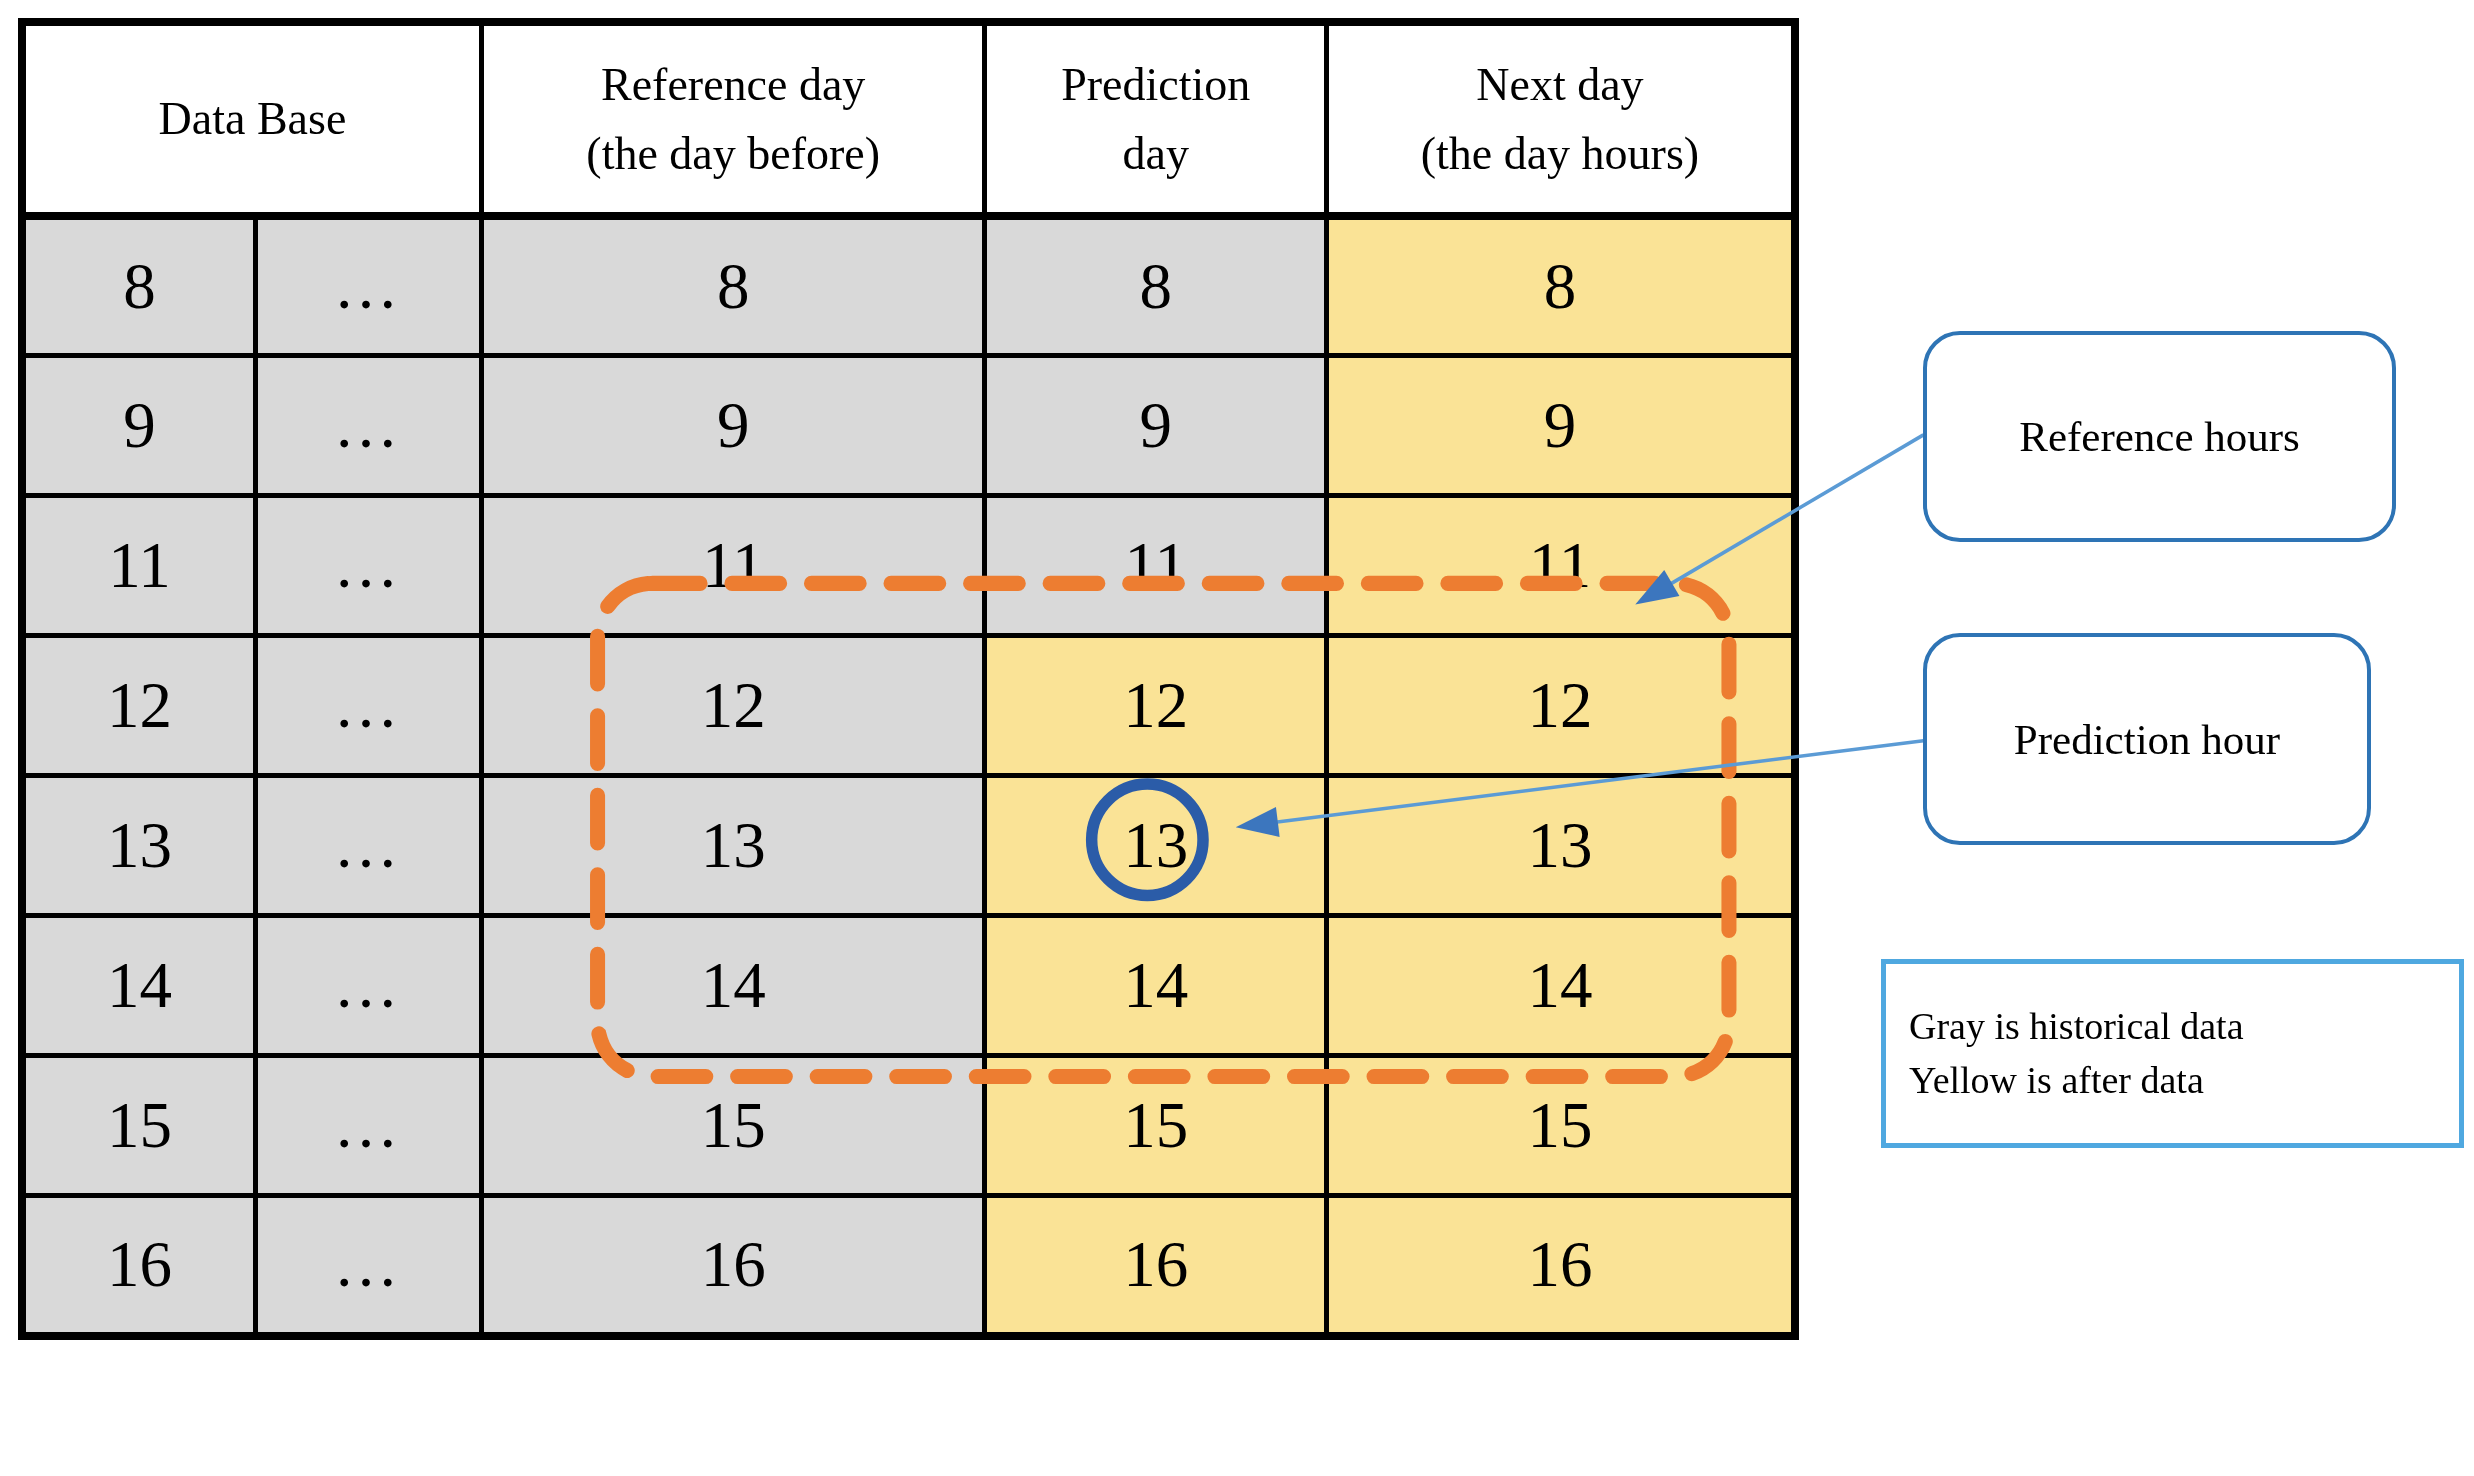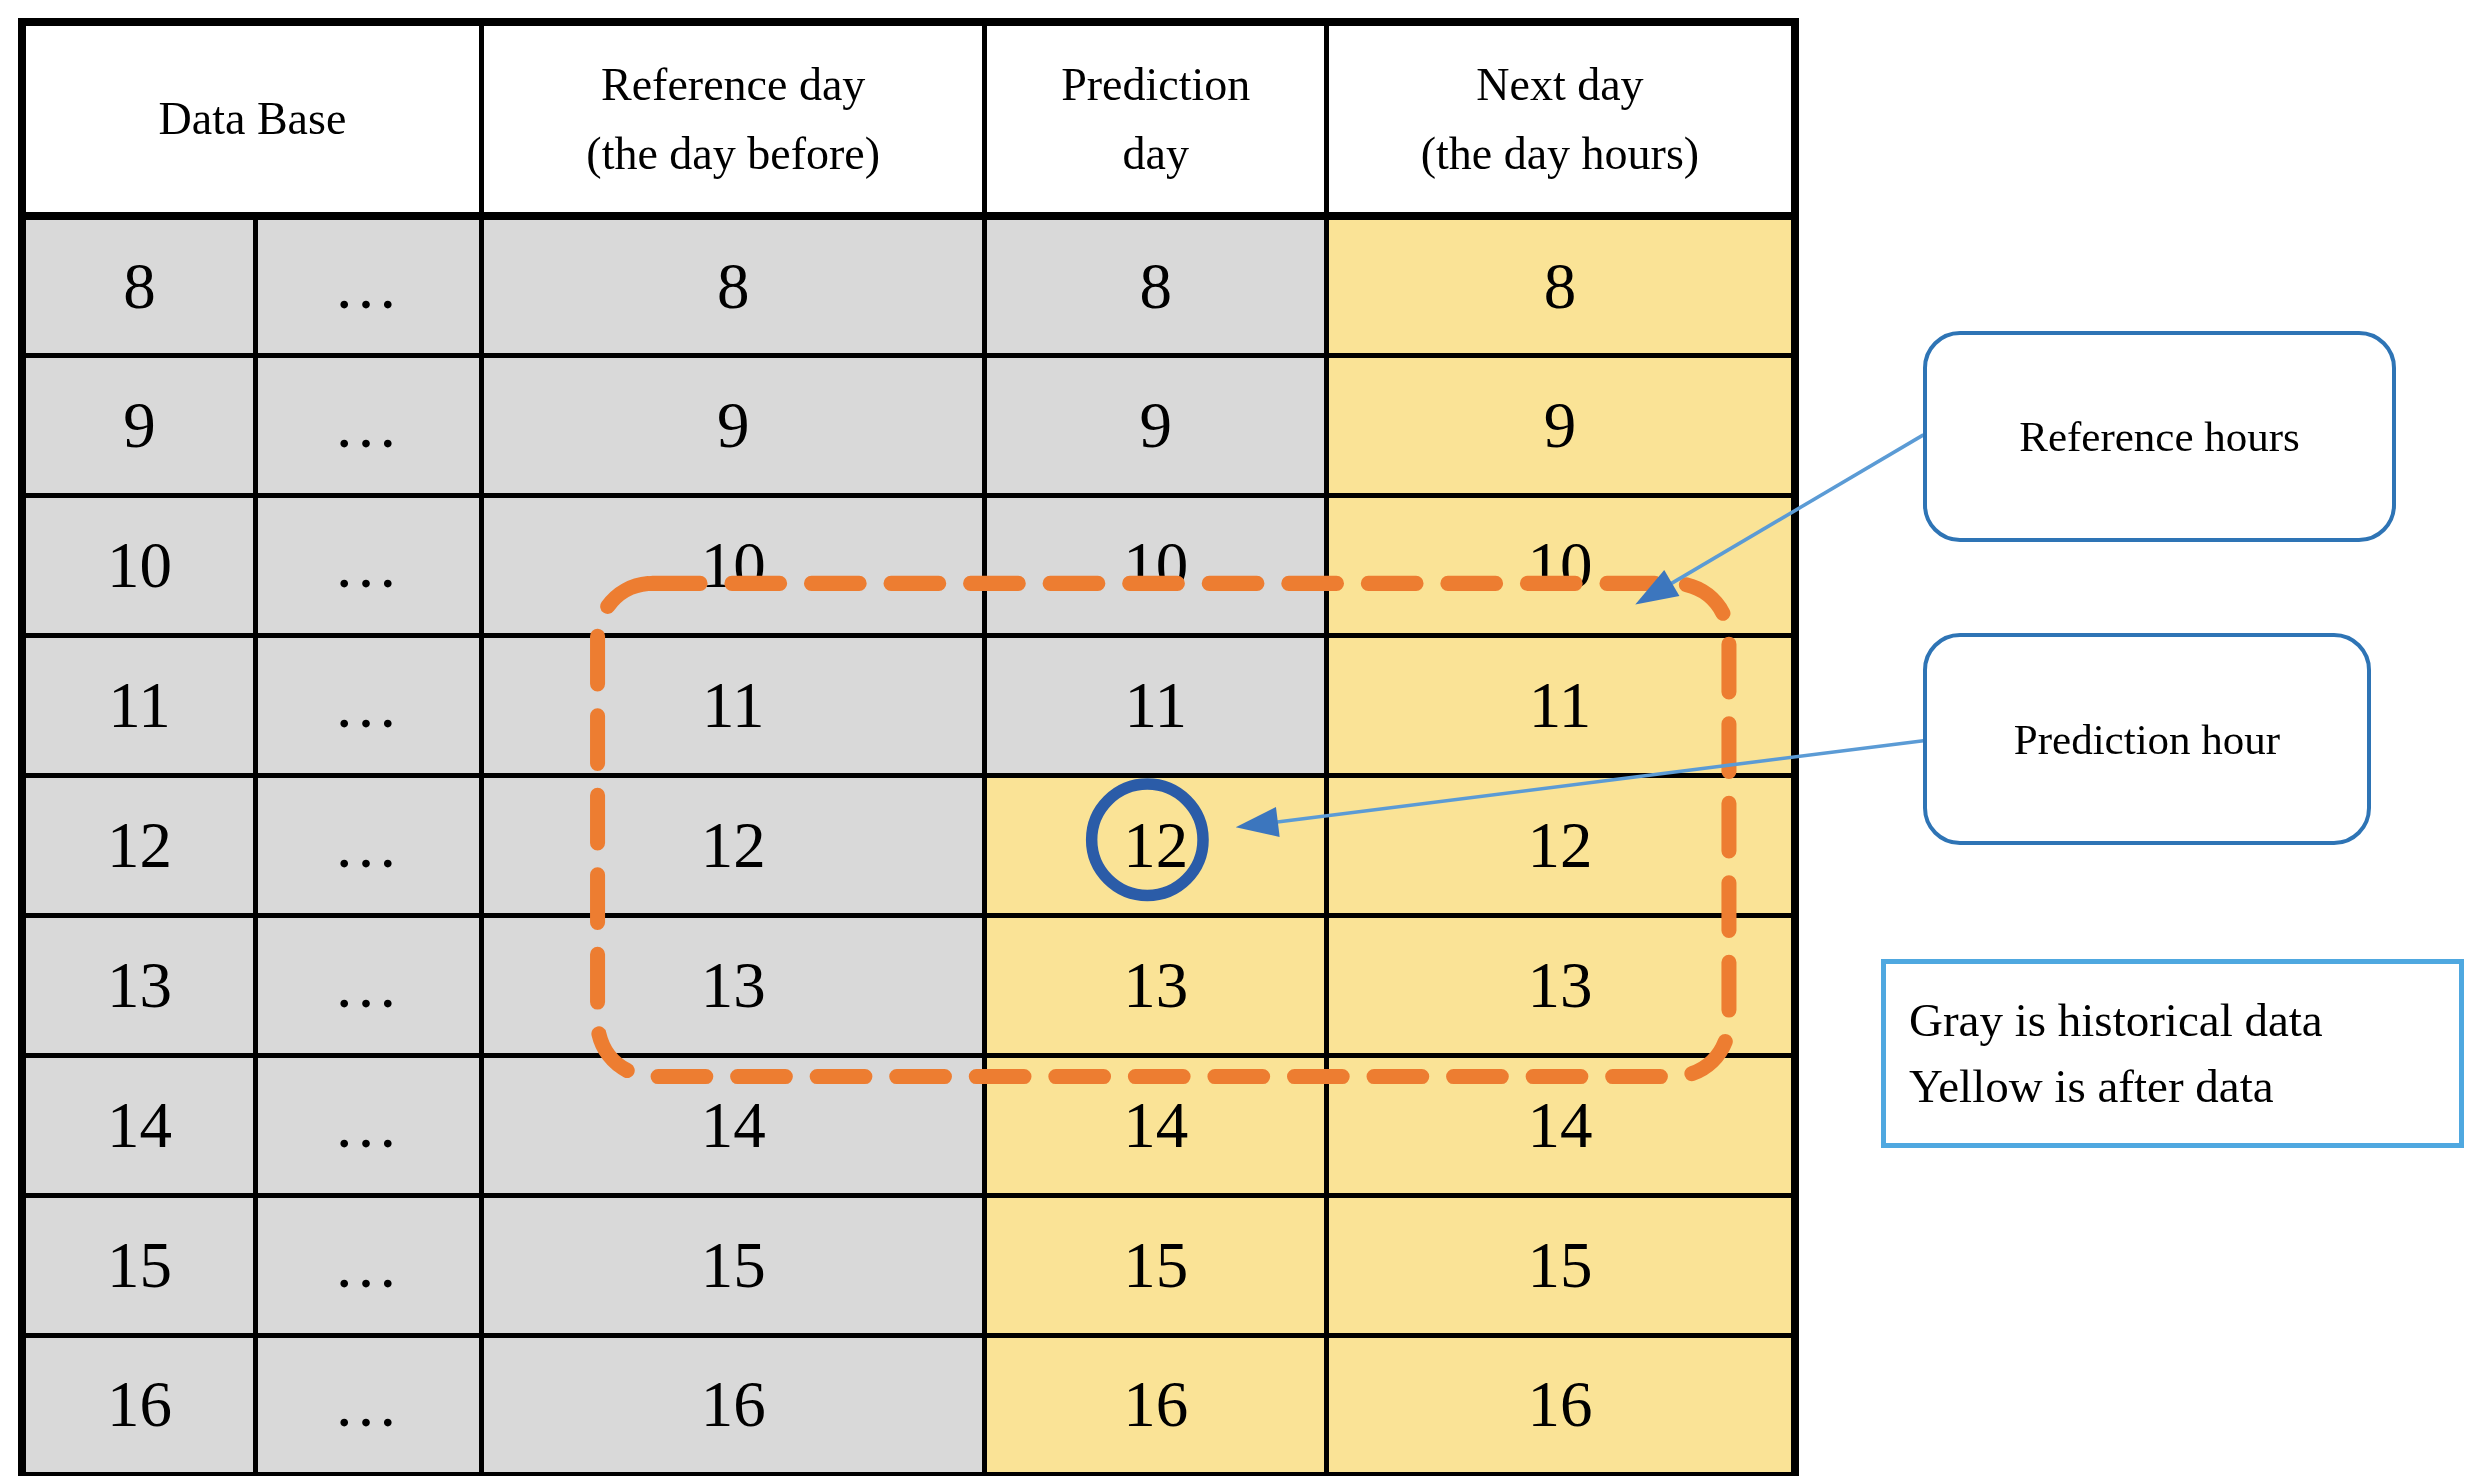--- a/index.html
+++ b/index.html
@@ -36,21 +36,21 @@
     background:#fff;border:4.4px solid var(--callout-border,#2E74B5);
     border-radius:37px;font-size:43px;
   }
   .callout.reference{left:1923px;top:331px;width:465px;height:203px;}
   .callout.prediction{left:1923px;top:633px;width:440px;height:204px;}
   .legend{
     position:absolute;left:1881px;top:959px;width:583px;height:189px;
     background:#fff;border:5.3px solid var(--legend-border,#4FA8E0);
     display:flex;flex-direction:column;justify-content:center;
     padding-left:23px;box-sizing:border-box;
-    font-size:47px;line-height:1.4;
+    font-size:38px;line-height:1.4;
   }
 </style>
 </head>
 <body>
 
 <div class="canvas">
 
   <table class="schedule">
     <colgroup>
       <col style="width:234px">
@@ -85,27 +85,20 @@
           <td class="gray">8</td>
           <td class="gray">8</td>
           <td class="yellow">8</td>
         </tr>
         <tr>
           <td class="gray">9</td>
           <td class="gray dots">…</td>
           <td class="gray">9</td>
           <td class="gray">9</td>
           <td class="yellow">9</td>
-        </tr>
-        <tr>
-          <td class="gray">10</td>
-          <td class="gray dots">…</td>
-          <td class="gray">10</td>
-          <td class="gray">10</td>
-          <td class="yellow">10</td>
         </tr>
         <tr>
           <td class="gray">11</td>
           <td class="gray dots">…</td>
           <td class="gray">11</td>
           <td class="gray">11</td>
           <td class="yellow">11</td>
         </tr>
         <tr>
           <td class="gray">12</td>

